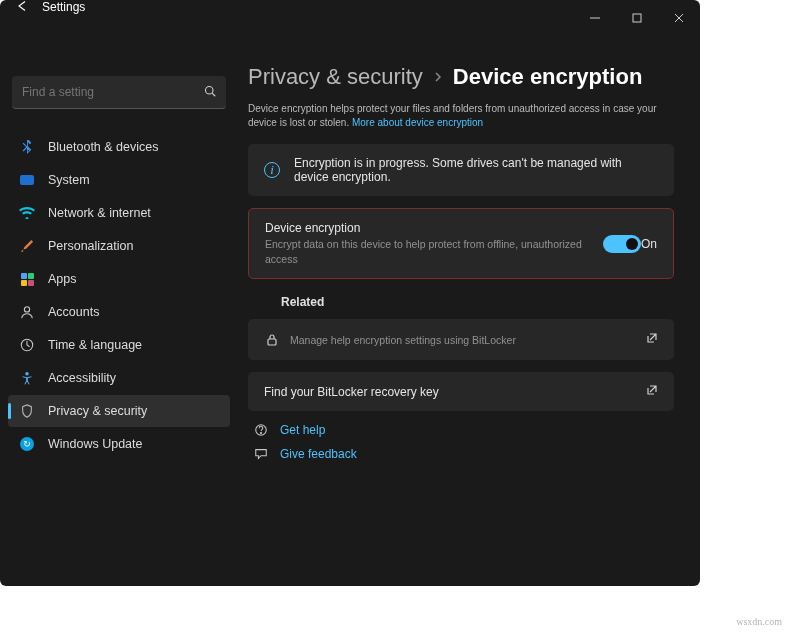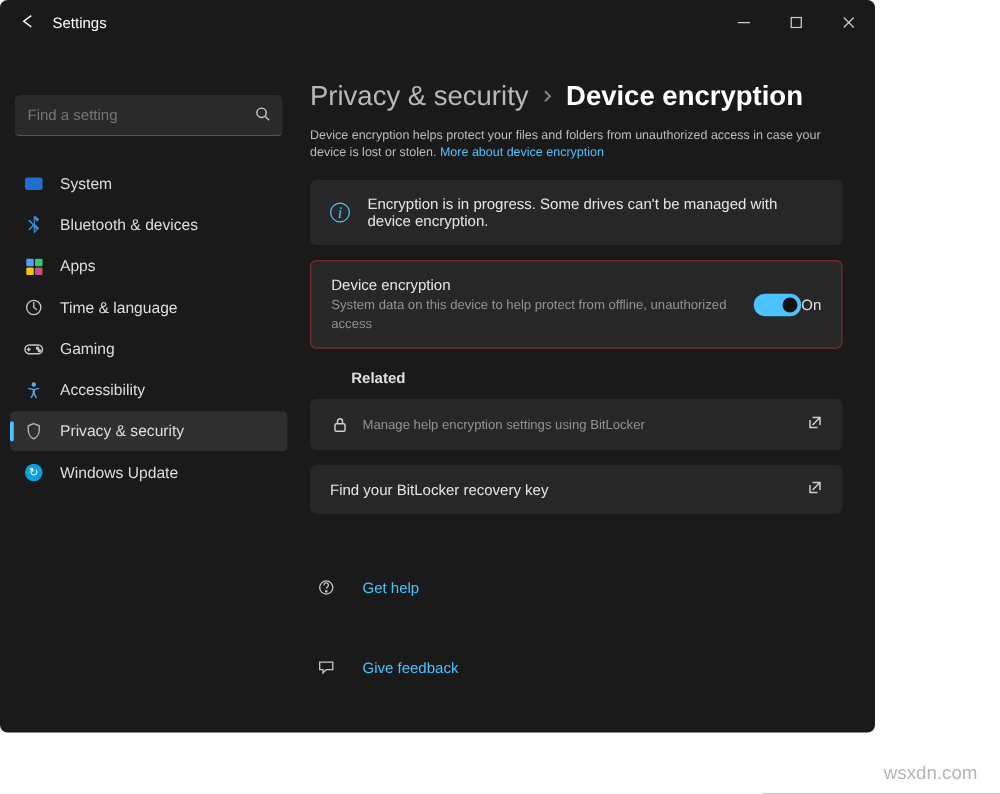--- a/index.html
+++ b/index.html
@@ -14,27 +14,27 @@
     width: 700px; height: 586px;
     background: #1a1a1a;
     color: #e6e6e6;
     position: relative;
     border-radius: 6px;
     overflow: hidden;
   }
   .watermark {
     position: absolute;
     bottom: 8px; right: 18px;
-    font-size: 15px; color: #b5b5b5;
-    font-family: Liberation Sans, sans-serif;
+    font-size: 10px; color: #b5b5b5;
+    font-family: Liberation Serif, serif;
   }
 
   
   .titlebar {
-    display: flex; align-items: center;
+    display: flex; align-items: flex-start;
     height: 36px; padding-left: 10px;
     color: #fff;
   }
   .tb-back { width: 24px; text-align: center; color: #fff; }
   .tb-title { font-size: 12px; margin-left: 8px; font-weight: 500; }
   .tb-controls { margin-left: auto; display: flex; }
   .tb-btn { width: 42px; height: 36px; display: flex; align-items: center; justify-content: center; color: #ccc; }
   .tb-btn svg { width: 10px; height: 10px; }
 
   .content { display: flex; height: calc(100% - 36px); }
@@ -131,21 +131,21 @@
     background: #111;
   }
   .toggle-label { font-size: 12px; color:#e0e0e0; }
 
   .section-heading { font-size: 12px; font-weight:600; color:#e0e0e0; margin:16px 0 10px 2px;padding-left:31px;}
 
   .card .card-ico { width: 26px; display:flex; justify-content:flex-start; color:#cfcfcf; }
   .card .open-icon { color:#cfcfcf; font-size:12px; }
 
   .help-links { margin-top: 10px; display:flex; flex-direction:column; gap:10px; padding-left:4px;}
-  .help-links a { display:flex; align-items:flex-end; gap:20px; color:#4cc2ff; text-decoration:none; font-size:12px;margin-top:40px;}
+  .help-links a { display:flex; align-items:flex-end; gap:10px; color:#4cc2ff; text-decoration:none; font-size:12px;}
   .help-links .hicon { color:#c7c7c7; width:18px; display:flex; justify-content:center;}
 
 </style>
 </head>
 <body>
 
 <div class="window">
 
   <div class="titlebar">
     <span class="tb-back">
@@ -181,63 +181,77 @@
         <span class="icon">
           <svg width="12" height="12" viewBox="0 0 16 16" fill="none" stroke="currentColor" stroke-width="1.5">
               <circle cx="7" cy="7" r="5"></circle>
               <line x1="11" y1="11" x2="15" y2="15"></line>
             </svg>
         </span>
       </div>
 
       <div class="nav">
         <div class="nav-item">
+          <span class="icon ico-bt">
+            <svg width="12" height="14" viewBox="0 0 12 16" fill="currentColor">
+                <path d="M6 0v7L2 3l-1 1 4 4-4 4 1 1 4-4v7l5-5-4-4 4-4-5-5zm1 2.4L9 5 7 7V2.4zm0 9.2L9 11l-2 2.6V11.6z"></path>
+              </svg>
+          </span>
+          <span class="label">Bluetooth &amp; devices</span>
+        </div>
+        <div class="nav-item">
           <span class="icon">
               <span class="ico-system"></span>
             </span>
           <span class="label">System</span>
         </div>
         <div class="nav-item">
-          <span class="icon ico-bt">
-            <svg width="12" height="14" viewBox="0 0 12 16" fill="currentColor">
-                <path d="M6 0v7L2 3l-1 1 4 4-4 4 1 1 4-4v7l5-5-4-4 4-4-5-5zm1 2.4L9 5 7 7V2.4zm0 9.2L9 11l-2 2.6V11.6z"></path>
-              </svg>
-          </span>
-          <span class="label">Bluetooth &amp; devices</span>
+          <span class="icon ico-net">
+            <svg width="16" height="12" viewBox="0 0 16 12" fill="currentColor">
+                <path d="M8 10a1.5 1.5 0 100 3 1.5 1.5 0 000-3zM3 6c2.5-2.5 7.5-2.5 10 0l-1.5 1.5c-1.5-1.5-5.5-1.5-7 0L3 6zM0 3c4-4 12-4 16 0l-1.5 1.5c-3-3-10-3-13 0L0 3z"></path>
+              </svg>
+          </span>
+          <span class="label">Network &amp; internet</span>
+        </div>
+        <div class="nav-item">
+          <span class="icon ico-pers">
+            <svg width="14" height="14" viewBox="0 0 16 16" fill="currentColor">
+                <path d="M13 1l2 2-8 8-3 1 1-3 8-8zM3 12l-2 3 3-1-1-2z"></path>
+              </svg>
+          </span>
+          <span class="label">Personalization</span>
         </div>
         <div class="nav-item">
           <span class="icon">
             <span class="ico-apps">
                 <span></span>
                 <span></span>
                 <span></span>
                 <span></span>
               </span>
           </span>
           <span class="label">Apps</span>
         </div>
         <div class="nav-item">
+          <span class="icon ico-acc">
+            <svg width="14" height="14" viewBox="0 0 16 16" fill="none" stroke="currentColor" stroke-width="1.3">
+                <circle cx="8" cy="5" r="3"></circle>
+                <path d="M2 15c0-3 3-5 6-5s6 2 6 5"></path>
+              </svg>
+          </span>
+          <span class="label">Accounts</span>
+        </div>
+        <div class="nav-item">
           <span class="icon ico-time">
             <svg width="14" height="14" viewBox="0 0 16 16" fill="none" stroke="currentColor" stroke-width="1.2">
                 <circle cx="8" cy="8" r="6.5"></circle>
                 <path d="M8 3v5l3 2"></path>
               </svg>
           </span>
           <span class="label">Time &amp; language</span>
-        </div>
-        <div class="nav-item">
-          <span class="icon ico-game">
-            <svg width="16" height="12" viewBox="0 0 16 12" fill="none" stroke="currentColor" stroke-width="1.2">
-                <rect x="1" y="3" width="14" height="7" rx="3.5"></rect>
-                <path d="M4 5v3M2.5 6.5h3"></path>
-                <circle cx="11" cy="5.5" r="0.8" fill="currentColor"></circle>
-                <circle cx="12.5" cy="7.5" r="0.8" fill="currentColor"></circle>
-              </svg>
-          </span>
-          <span class="label">Gaming</span>
         </div>
         <div class="nav-item">
           <span class="icon ico-accy">
             <svg width="14" height="14" viewBox="0 0 16 16" fill="currentColor">
                 <circle cx="8" cy="3" r="2"></circle>
                 <path d="M3 6l5 1 5-1v1l-4 1v3l2 4-1 .5L8 12l-2 3.5L5 15l2-4V8L3 7V6z"></path>
               </svg>
           </span>
           <span class="label">Accessibility</span>
         </div>
@@ -277,21 +291,21 @@
       <div class="card info">
         <span class="info-icon">i</span>
         <div class="text-block">
           <div class="primary">Encryption is in progress. Some drives can't be managed with device encryption.</div>
         </div>
       </div>
 
       <div class="card highlight">
         <div class="text-block">
           <div class="primary">Device encryption</div>
-          <div class="secondary">System data on this device to help protect from offline, unauthorized access</div>
+          <div class="secondary">Encrypt data on this device to help protect from offline, unauthorized access</div>
         </div>
         <div class="toggle-wrap">
           <div class="toggle">
             <div class="knob"></div>
           </div>
           <span class="toggle-label">On</span>
         </div>
       </div>
 
       <div class="section-heading">Related</div>

